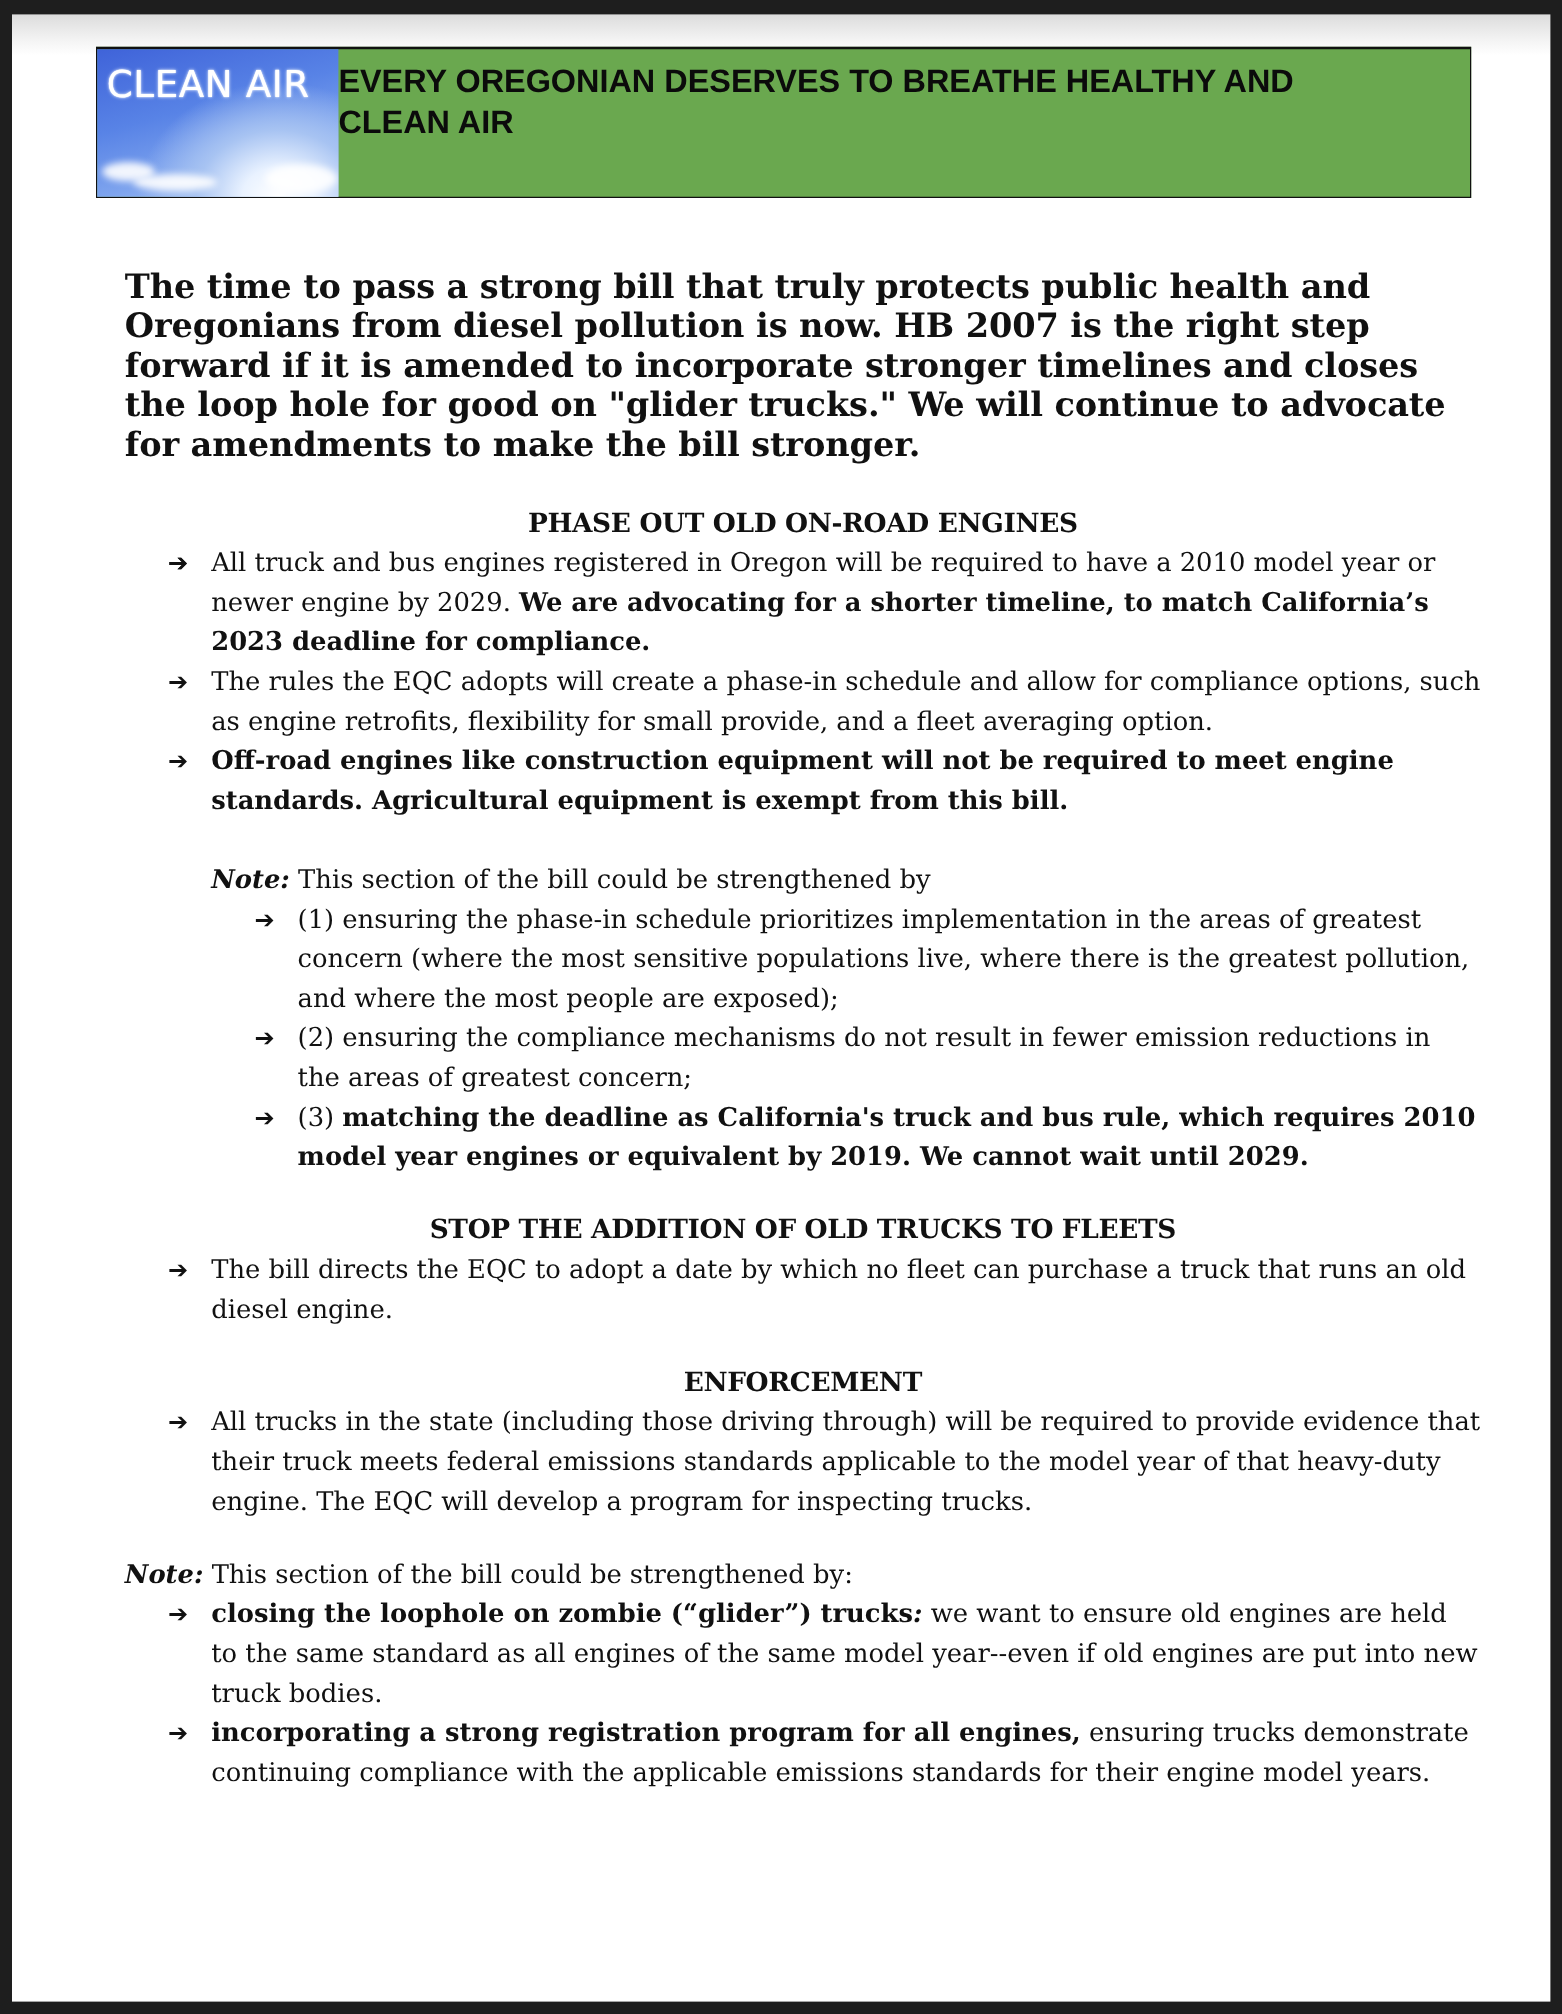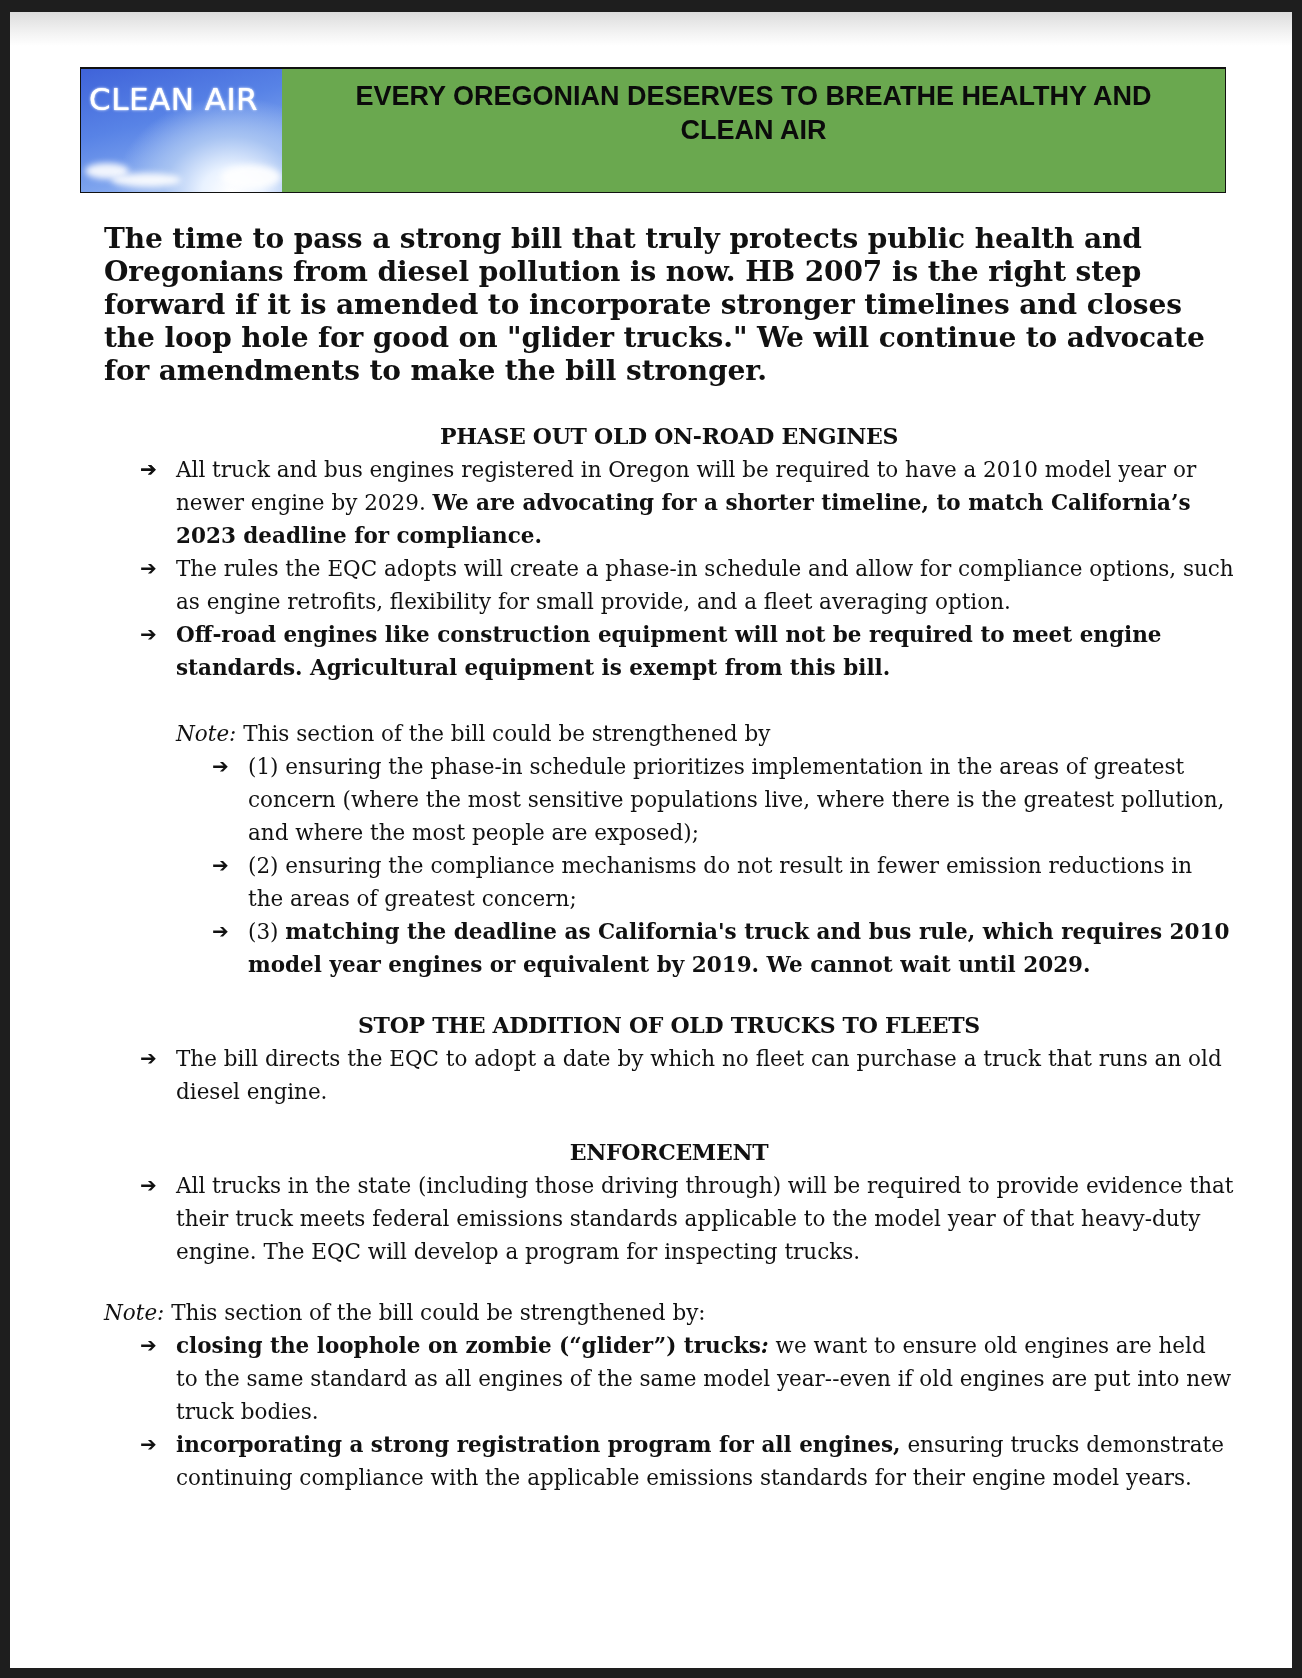--- a/index.html
+++ b/index.html
@@ -19,21 +19,21 @@
     position: absolute;
     left: 10px;
     top: 12px;
     width: 1282px;
     height: 1656px;
     background: linear-gradient(#dcdcdc 0px, #f4f4f4 22px, #ffffff 34px, #ffffff 100%);
   }
   .header-box {
     position: absolute;
     left: 70px;
-    top: 55px;
+    top: 27px;
     width: 1146px;
     height: 126px;
     border: 1.5px solid #111;
     border-top-width: 2px;
     box-sizing: border-box;
     display: flex;
     background: #6aa84f;
   }
   .logo {
     width: 201px;
@@ -57,21 +57,21 @@
   }
   .cloud {
     position: absolute;
     background: #ffffff;
     border-radius: 50%;
     filter: blur(3px);
     opacity: 0.9;
   }
   .header-title {
     flex: 1 1 auto;
-    text-align: center;
+    text-align: left;
     font-family: "Liberation Sans", sans-serif;
     font-weight: bold;
     font-size: 27px;
     line-height: 34px;
     color: #0b0b0b;
     padding-top: 10px;
   }
   .header-title div { white-space: nowrap; }
 
   .content {
@@ -112,21 +112,21 @@
     font-family: "DejaVu Sans", sans-serif;
     font-size: 20px;
     font-weight: bold;
   }
   .b { font-weight: bold; }
   .note-block {
     margin-top: 33px;
     padding-left: 72px;
   }
   .note-label {
-    font-weight: normal;
+    font-weight: bold;
     font-style: italic;
   }
   .gap { height: 33px; }
   .gap-small { height: 28px; }
 </style>
 </head>
 <body>
 
 <div class="page">
 

